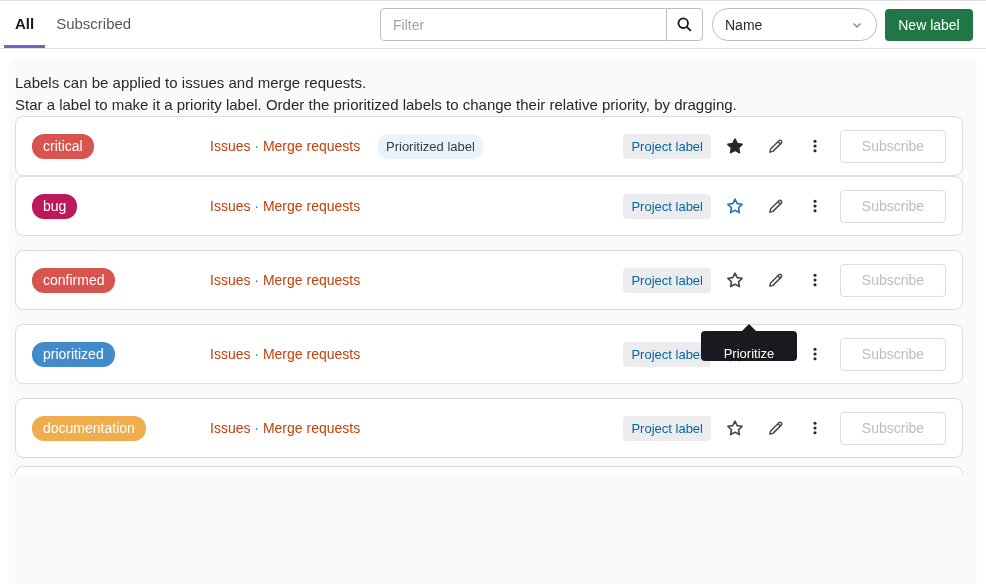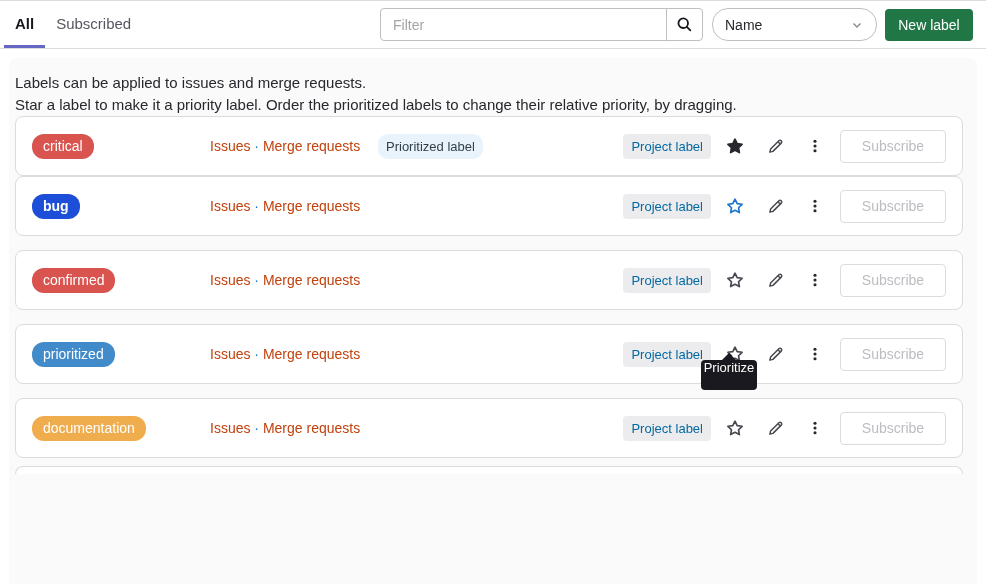--- a/index.html
+++ b/index.html
@@ -85,23 +85,23 @@
   .star-filled path { fill:#28272d; stroke:#28272d; }
   .star-outline path { fill:none; stroke:#494851; }
   .star-hover  path { fill:none; stroke:#1f75cb; }
   .subscribe-btn {
     width:106px; height:33px; margin-left:5px; background:#fff;
     border:1px solid #dcdcde; border-radius:4px;
     color:#bcbcc2; font-size:14px; font-family:inherit; cursor:pointer;
   }
   
   .tooltip {
-    position:absolute; left:701px; top:360px; width:56px; height:30px;
+    position:absolute; left:701px; top:331px; width:96px; height:30px;
     background:#1a191f; color:#fff; border-radius:4px;
-    display:flex; align-items:flex-start; justify-content:center;
+    display:flex; align-items:flex-end; justify-content:center;
     font-size:13px; z-index:5;
   }
   .tooltip-arrow {
     position:absolute; top:-7px; left:50%; margin-left:-7px;
     width:0; height:0;
     border-left:7px solid transparent; border-right:7px solid transparent;
     border-bottom:7px solid #1a191f;
   }
 </style>
 </head>
@@ -183,21 +183,21 @@
         </span>
       </button>
       <button class="subscribe-btn">Subscribe</button>
     </div>
   </div>
 </div>
 
   <div class="other-list">
   <div class="label-card">
     <div class="pill-col">
-      <span class="pill" style="background: #1d4ed8; font-weight: bold;">bug</span>
+      <span class="pill" style="background: #be185d;">bug</span>
     </div>
     <div class="links-col">
       <a>Issues</a>
       <span class="dot"> · </span>
       <a>Merge requests</a>
     </div>
 
     <div class="right-group">
       <span class="badge-gray">Project label</span>
       <button class="icon-btn">

